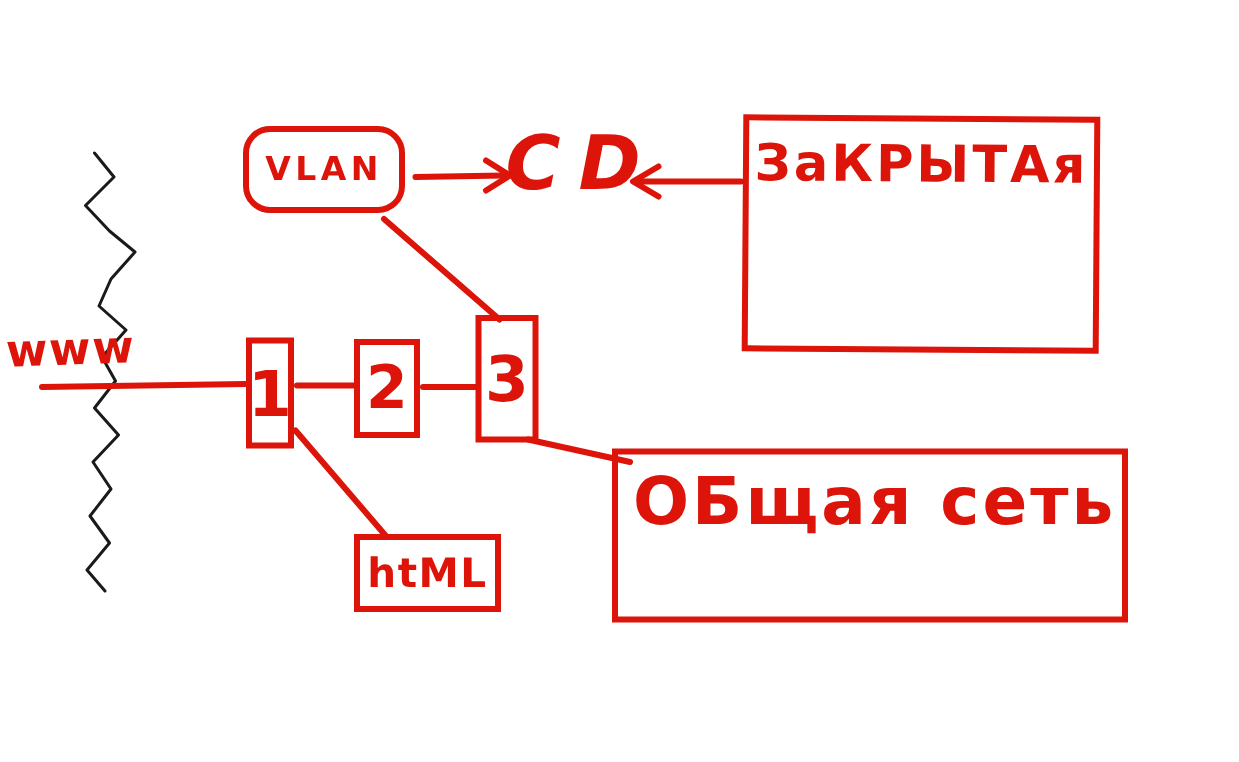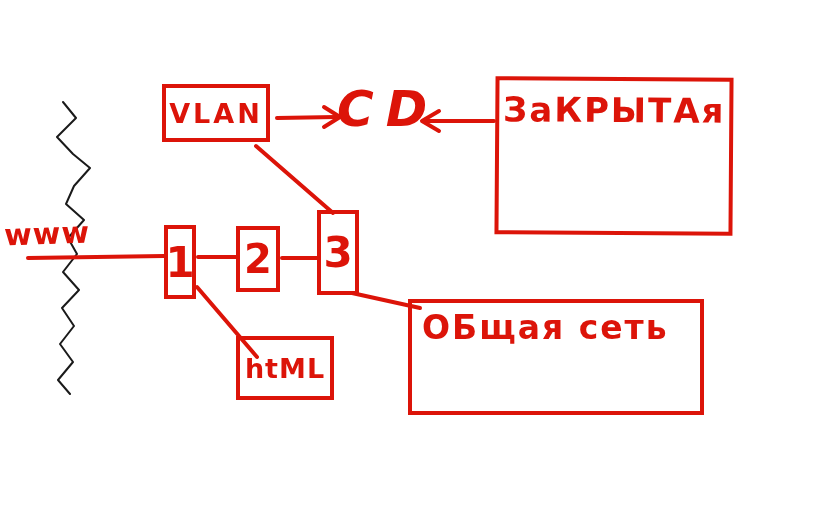--- a/index.html
+++ b/index.html
@@ -32,35 +32,35 @@
   }
   .node {
     position:absolute;
     border: 4px solid var(--accent);
     color: var(--accent);
     display:flex; align-items:center; justify-content:center;
     font-weight:bold;
     box-sizing:border-box;
     background: transparent;
   }
-  .vlan-box   { left:162px; top:84px;  width:108px; height:58px; font-size:27px; letter-spacing:3px; }
+  .vlan-box   { left:162px; top:84px;  width:108px; height:58px; font-size:22px; letter-spacing:3px;border-radius:18px; }
   .node-1     { left:164px; top:225px; width:32px;  height:74px; font-size:42px; }
   .node-2     { left:236px; top:226px; width:44px;  height:66px; font-size:40px; }
   .node-3     { left:317px; top:210px; width:42px;  height:85px; font-size:42px; }
-  .html-box   { left:236px; top:336px; width:98px;  height:64px; font-size:27px; letter-spacing:1px; }
+  .html-box   { left:236px; top:356px; width:98px;  height:52px; font-size:27px; letter-spacing:1px; }
   .closed-box {
     left:495px; top:77px; width:238px; height:158px;
     flex-direction:column; justify-content:flex-start;
     padding-top:8px; font-size:34px; letter-spacing:2px;
     transform: rotate(0.4deg);
   }
   .office-box {
-    left:408px; top:299px; width:296px; height:116px;
+    left:408px; top:299px; width:344px; height:116px;
     flex-direction:column; align-items:flex-start; justify-content:flex-start;
-    padding:4px 0 0 10px; font-size:33px; letter-spacing:2px;
+    padding:4px 0 0 10px; font-size:44px; letter-spacing:2px;
   }
   .floating-label {
     position:absolute;
     color: var(--accent);
     font-weight: bold;
   }
   .www-label { left:4px; top:216px; font-size:30px; letter-spacing:1px; transform:rotate(-2deg); }
   .cd-label  { left:337px; top:80px; font-size:50px; letter-spacing:12px;font-style:italic; }
   .line { display:block; line-height:1.25; }
 </style>

